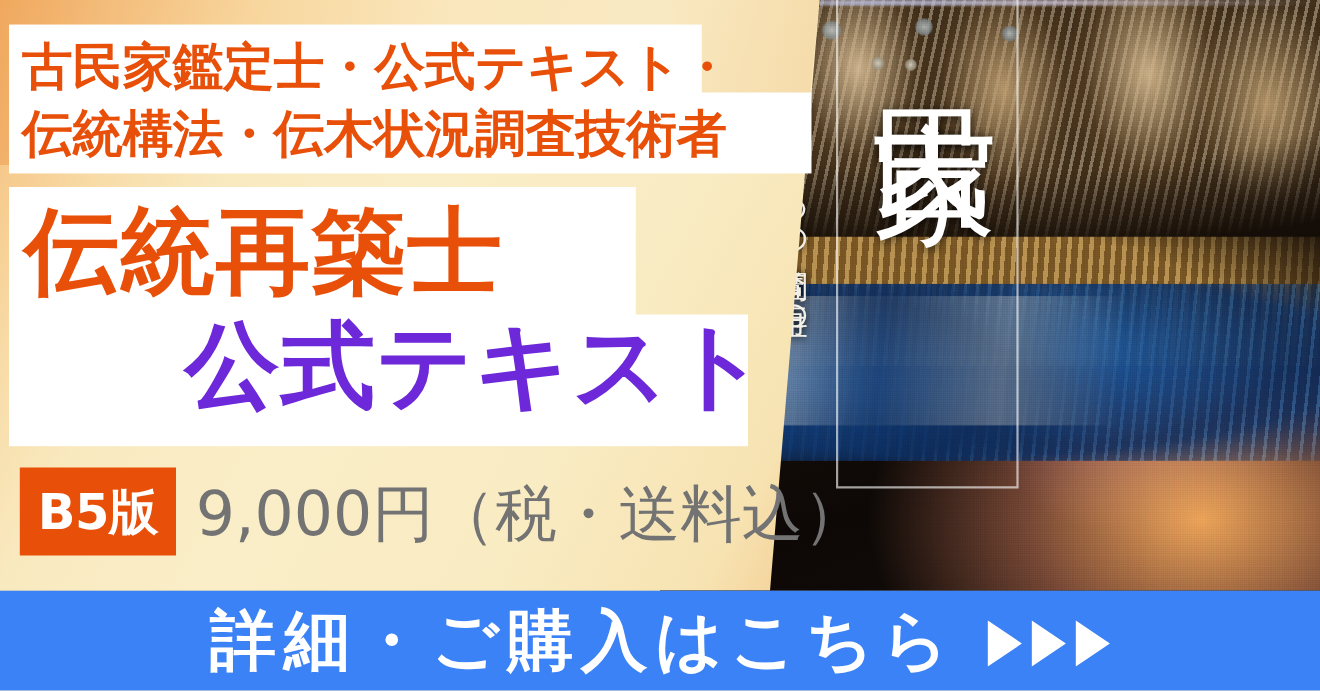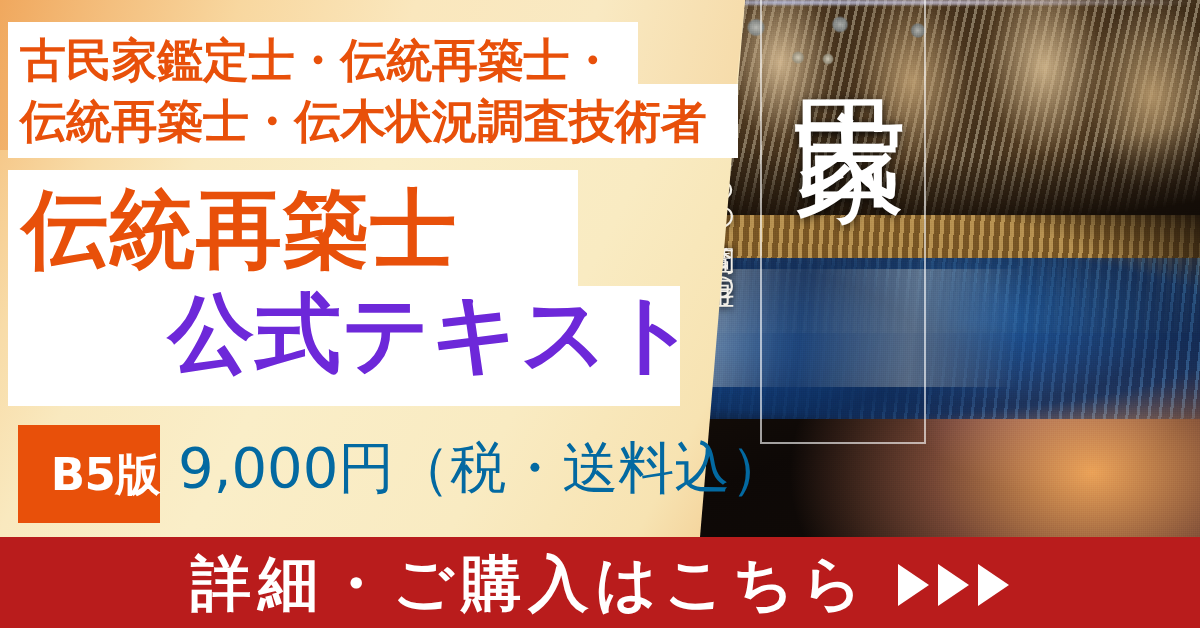--- a/index.html
+++ b/index.html
@@ -237,49 +237,49 @@
     font-weight:700;
     line-height:1;
     letter-spacing:.012em;
     color:#6d28d9;
     white-space:nowrap;
   }
 
   .badge {
     position:absolute;
     left:18px; top:425px;
-    width:142px; height:98px;
+    width:142px; height:80px;
     background:#e8500a;
-    display:flex; align-items:center; justify-content:flex-end;
+    display:flex; align-items:center; justify-content:center;
   }
   .badge span {
     color:#ffffff;
     font-size:45px;
     font-weight:700;
     line-height:1;
     letter-spacing:-.01em;
     white-space:nowrap;
   }
   .price {
     position:absolute;
     left:178px; top:432px;
     font-size:56px;
     font-weight:400;
     line-height:1.3;
     letter-spacing:0;
-    color:#0369a1;
+    color:#737373;
     white-space:nowrap;
   }
 
   
   .cta {
     position:absolute;
     left:0; top:537px;
     width:1200px; height:91px;
-    background:#b91c1c;
+    background:#3b82f6;
     display:flex;
     align-items:center;
     justify-content:center;
     gap:28px;
   }
   .cta-text {
     color:#ffffff;
     font-size:60px;
     font-weight:700;
     line-height:1;
@@ -315,22 +315,22 @@
     <div class="cover-subtitle">伝統構法、古民家活用のための調査と再生の</div>
   </div>
 
   <div class="cream"></div>
   <div class="cream-top"></div>
 
   <div class="panel-headline"></div>
   <div class="panel-title"></div>
 
   <div class="headline">
-    <div>古民家鑑定士・伝統再築士・</div>
-    <div>伝統再築士・伝木状況調査技術者</div>
+    <div>古民家鑑定士・公式テキスト・</div>
+    <div>伝統構法・伝木状況調査技術者</div>
   </div>
 
   <div class="title-l1">伝統再築士</div>
   <div class="title-l2">公式テキスト</div>
 
   <div class="badge">
     <span>B5版</span>
   </div>
   <div class="price">9,000円（税・送料込）</div>
 

